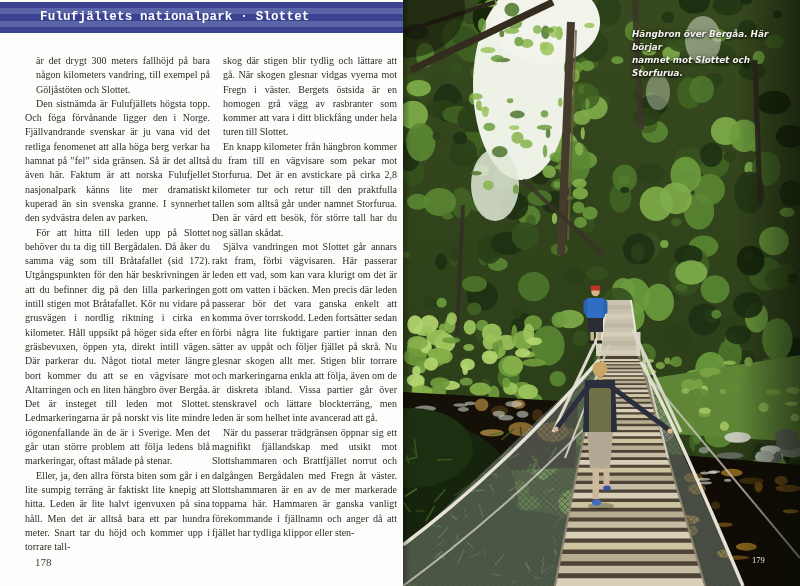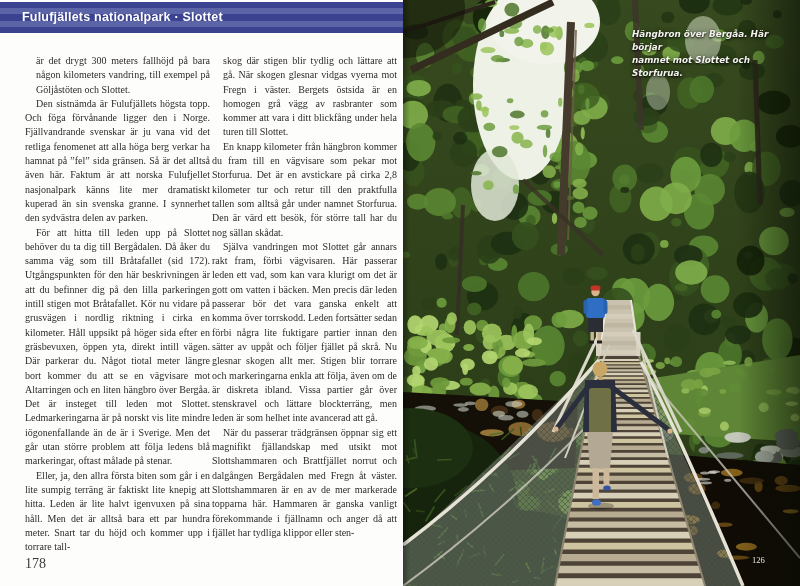--- a/index.html
+++ b/index.html
@@ -10,34 +10,34 @@
   }
   
   .page-left{position:absolute;left:0;top:0;width:403px;height:586px;background:var(--page-bg,#fdfdfb);}
   .header-bar{
     position:absolute;left:0;top:2px;width:403px;height:31px;
     background:repeating-linear-gradient(180deg,
       var(--stripe-dark,#3b4391) 0 6.2px,
       var(--stripe-light,#5c64a8) 6.2px 12.4px);
   }
   .header-bar span{
-    display:block;line-height:31px;padding-left:22px;
+    display:block;line-height:31px;padding-left:40px;
     color:var(--header-text,#fff);font-weight:bold;font-size:12.5px;letter-spacing:.2px;
-    font-family:Liberation Sans, sans-serif;
+    font-family:Liberation Mono, monospace;
   }
   .col{
     position:absolute;top:54px;width:185px;height:500px;overflow:hidden;
     font-size:10px;line-height:14.3px;color:var(--body-text,#2e2b28);
     text-align:justify;
   }
   .col1{left:25px;}
   .col2{left:212px;}
   .col p{margin:0;text-indent:11px;}
   .col p.noindent{text-indent:0;margin-left:11px;}
-  .pagenum-left{position:absolute;left:25px;top:556px;font-size:14px;color:#3c3a37;}
+  .pagenum-left{position:absolute;left:35px;top:556px;font-size:11px;color:#3c3a37;}
   
   .photo{position:absolute;left:403px;top:0;width:397px;height:586px;overflow:hidden;background:#a16207;}
   .photo::before{
     content:"";position:absolute;left:0;top:0;width:7px;height:586px;z-index:5;
     background:linear-gradient(90deg,rgba(0,0,0,.30),rgba(0,0,0,0));
   }
   .photo svg{position:absolute;left:0;top:0;}
   .caption{
     position:absolute;left:229px;top:28px;width:165px;z-index:6;
     font-family:"DejaVu Sans",sans-serif;font-style:italic;font-weight:bold;
@@ -844,16 +844,16 @@
         </g>
         <g>
           <polygon points="335,0 397,0 397,586 335,586" fill="url(#g2)"></polygon>
           <ellipse cx="0" cy="8" rx="62" ry="50" fill="rgba(10,12,5,0.45)"></ellipse>
         </g>
       </svg>
     <div class="caption">
       <span>Hängbron över Bergåa. Här börjar</span>
       <span>namnet mot Slottet och Storfurua.</span>
     </div>
-    <div class="pagenum-right">126</div>
+    <div class="pagenum-right">179</div>
   </div>
 
 </div>
 
 </body></html>

